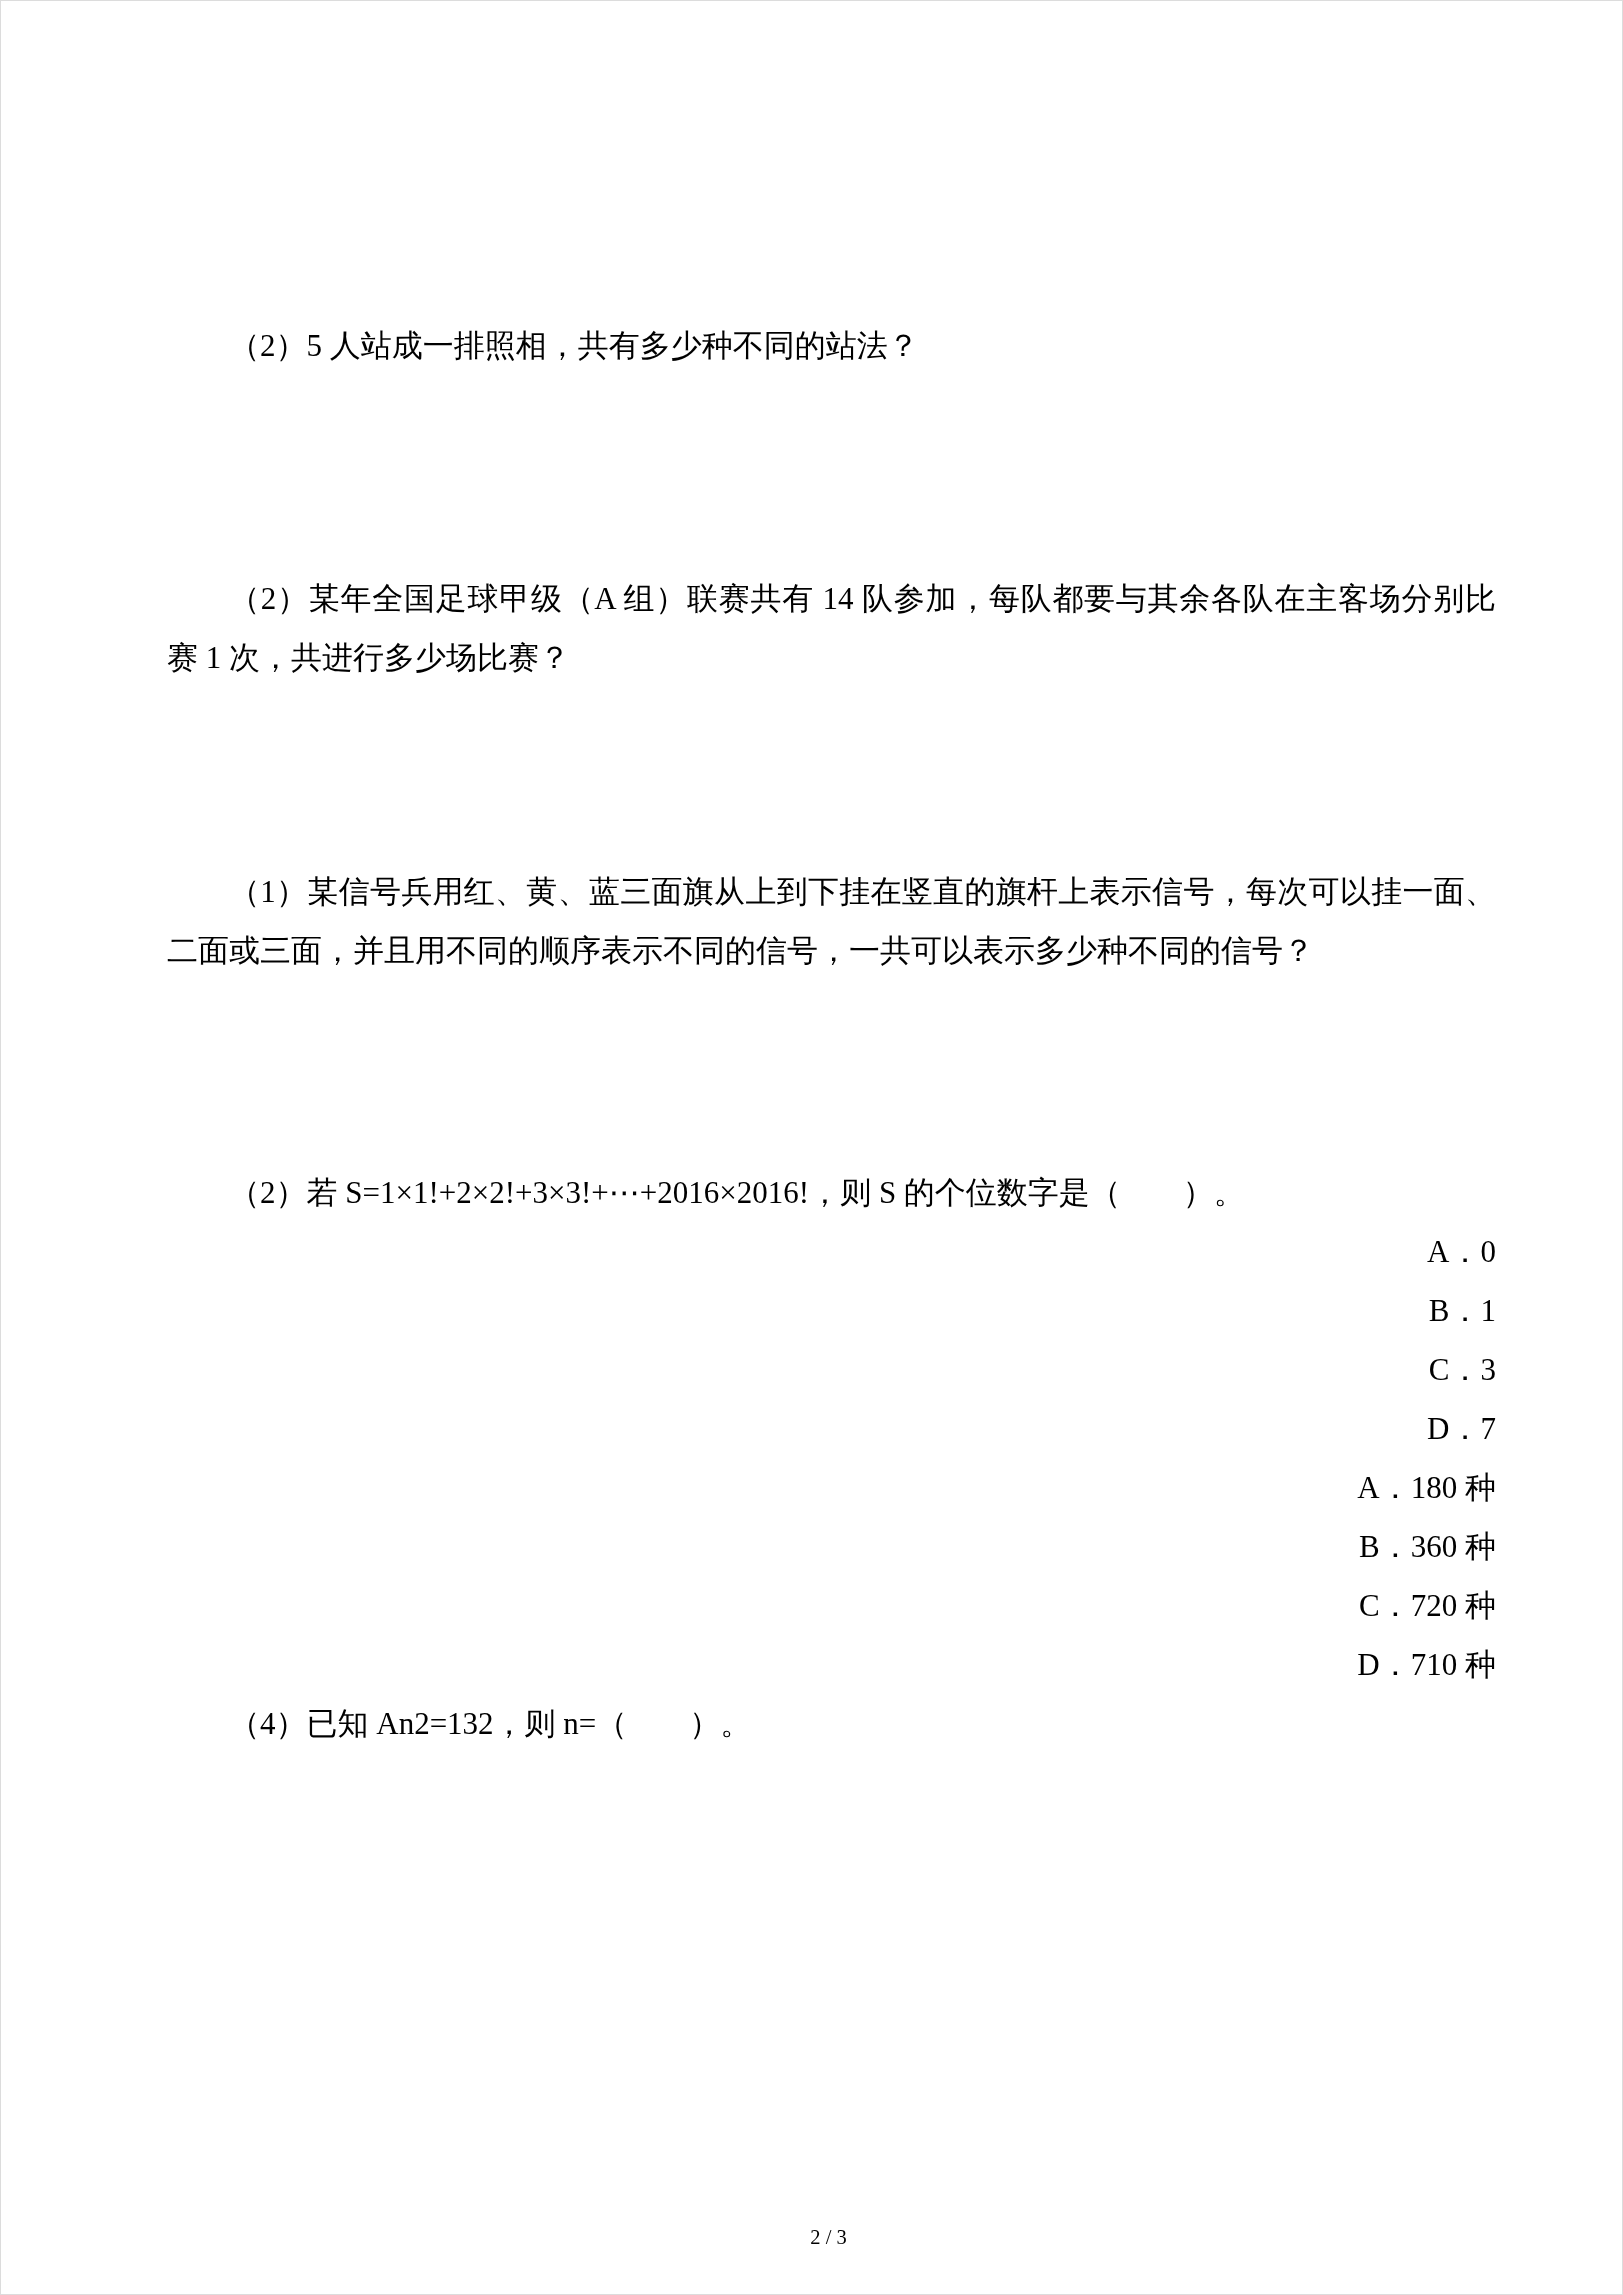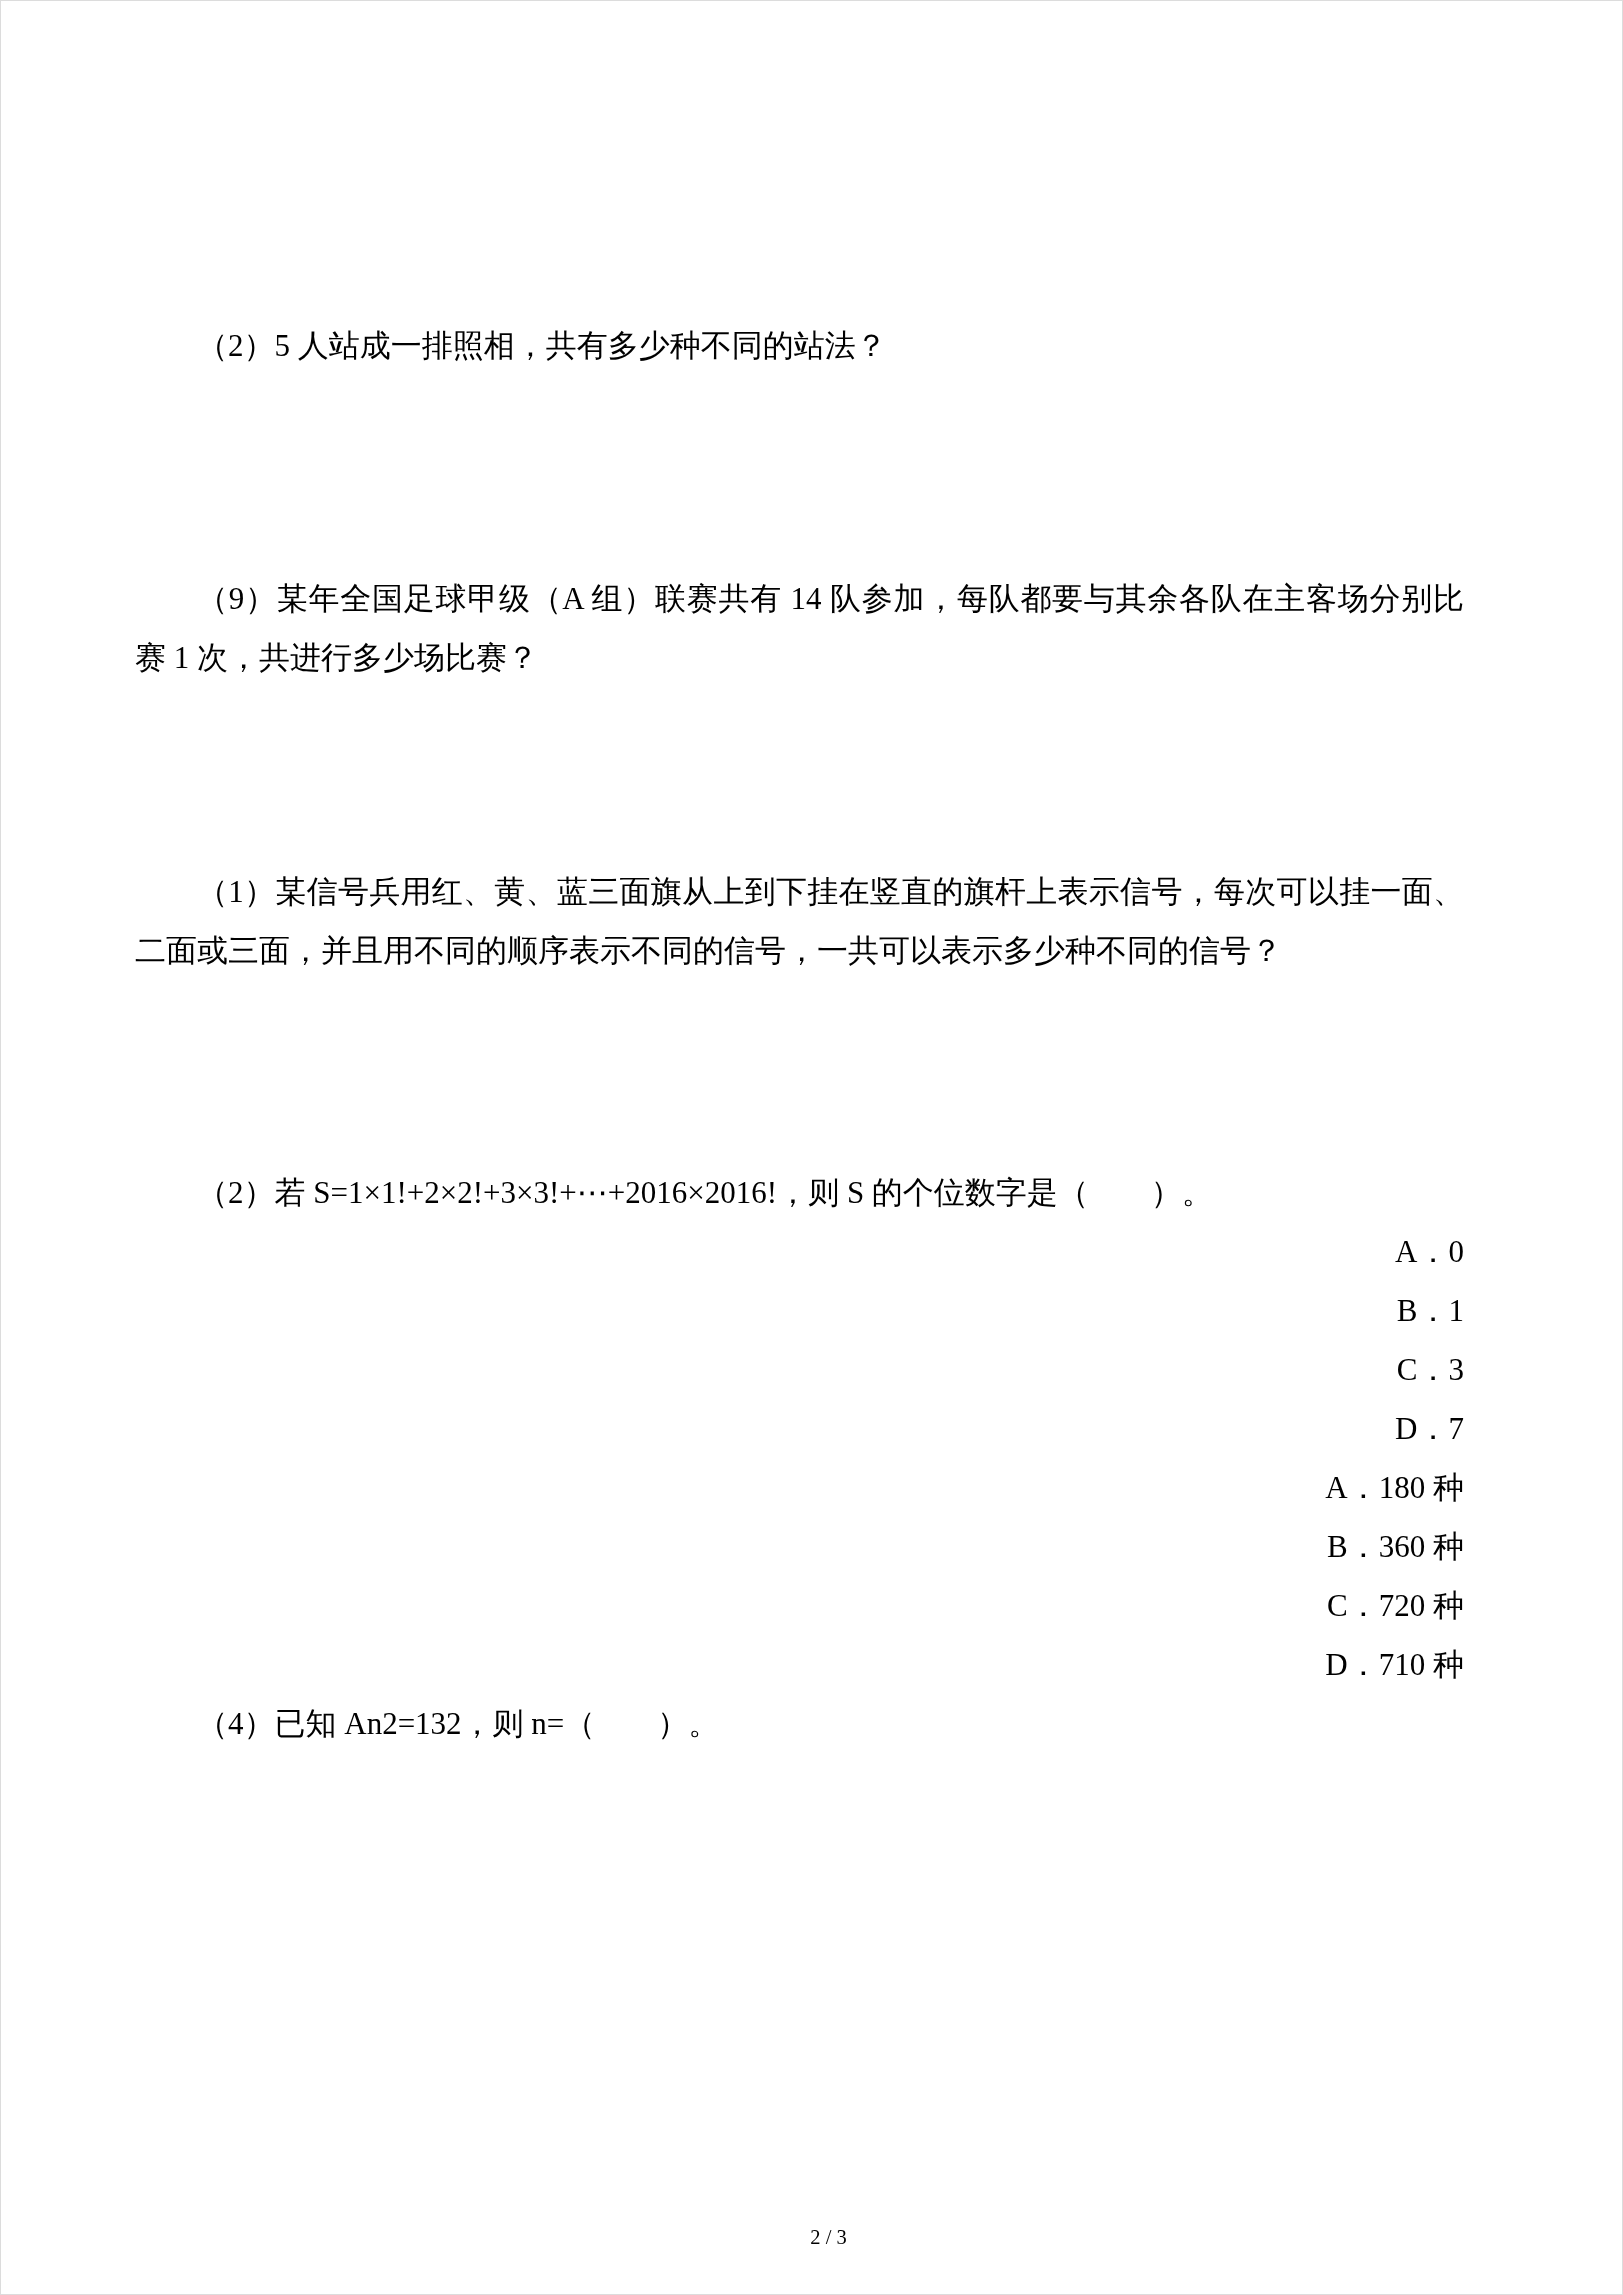--- a/index.html
+++ b/index.html
@@ -15,21 +15,21 @@
     background: #ffffff;
     border: 0.7px solid #dcdcdc;
     font-family: "Liberation Serif", "DejaVu Serif", serif;
     font-size: 31px;
     color: #000000;
     overflow: hidden;
   }
   .content {
     position: absolute;
     top: 315px;
-    left: 134px;
+    left: 166px;
     width: 1329px;
   }
   .line {
     margin: 0;
     padding: 0;
     line-height: 59px;
     text-align: justify;
     font-weight: normal;
     font-size: 31px;
     letter-spacing: 0;
@@ -60,21 +60,21 @@
 </head>
 <body>
 
 <div class="page">
   <main class="content">
 
     <p class="line indent">（2）5 人站成一排照相，共有多少种不同的站法？</p>
 
     <div class="gap1"></div>
 
-    <p class="line indent">（9）某年全国足球甲级（A 组）联赛共有 14 队参加，每队都要与其余各队在主客场分别比赛 1 次，共进行多少场比赛？</p>
+    <p class="line indent">（2）某年全国足球甲级（A 组）联赛共有 14 队参加，每队都要与其余各队在主客场分别比赛 1 次，共进行多少场比赛？</p>
 
     <div class="gap2"></div>
 
 
     <p class="line indent">（1）某信号兵用红、黄、蓝三面旗从上到下挂在竖直的旗杆上表示信号，每次可以挂一面、二面或三面，并且用不同的顺序表示不同的信号，一共可以表示多少种不同的信号？</p>
 
     <div class="gap3"></div>
 
     <p class="line indent">（2）若 S=1×1!+2×2!+3×3!+⋯+2016×2016!，则 S 的个位数字是（　　）。</p>
 

